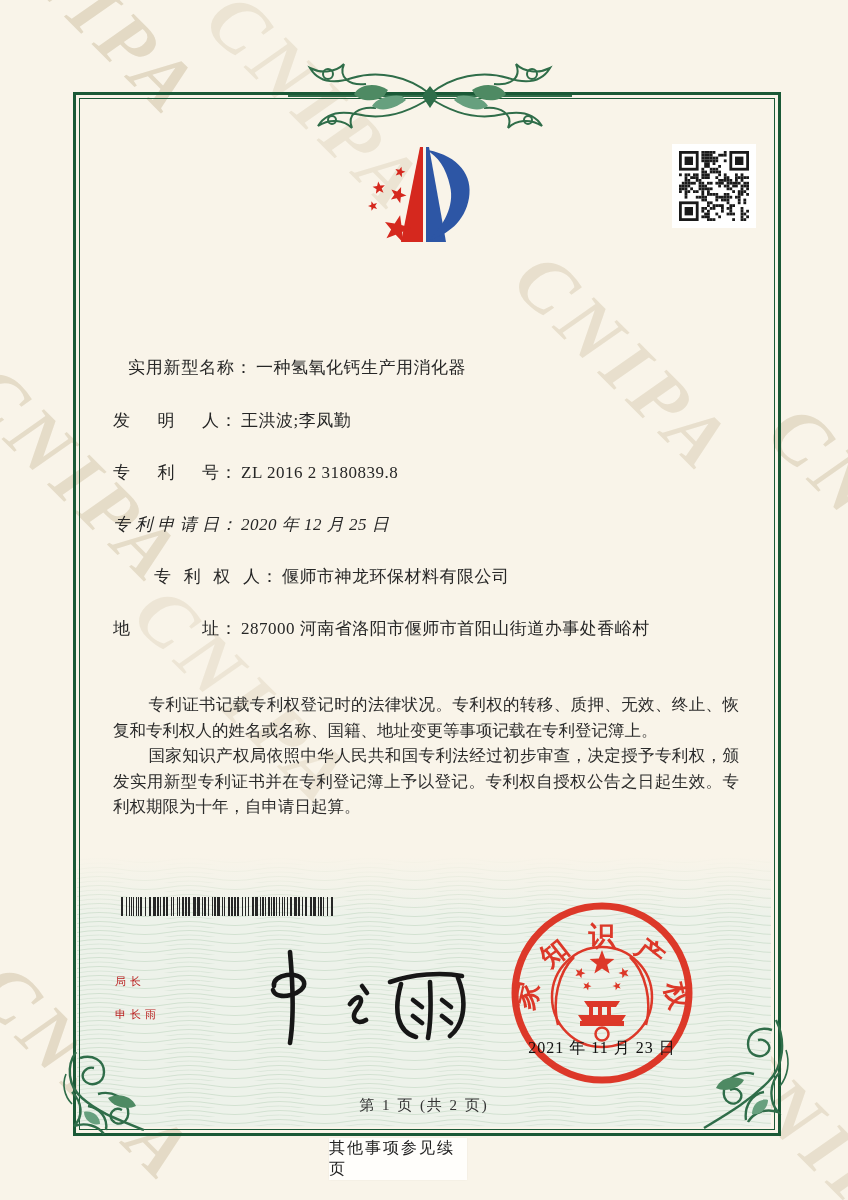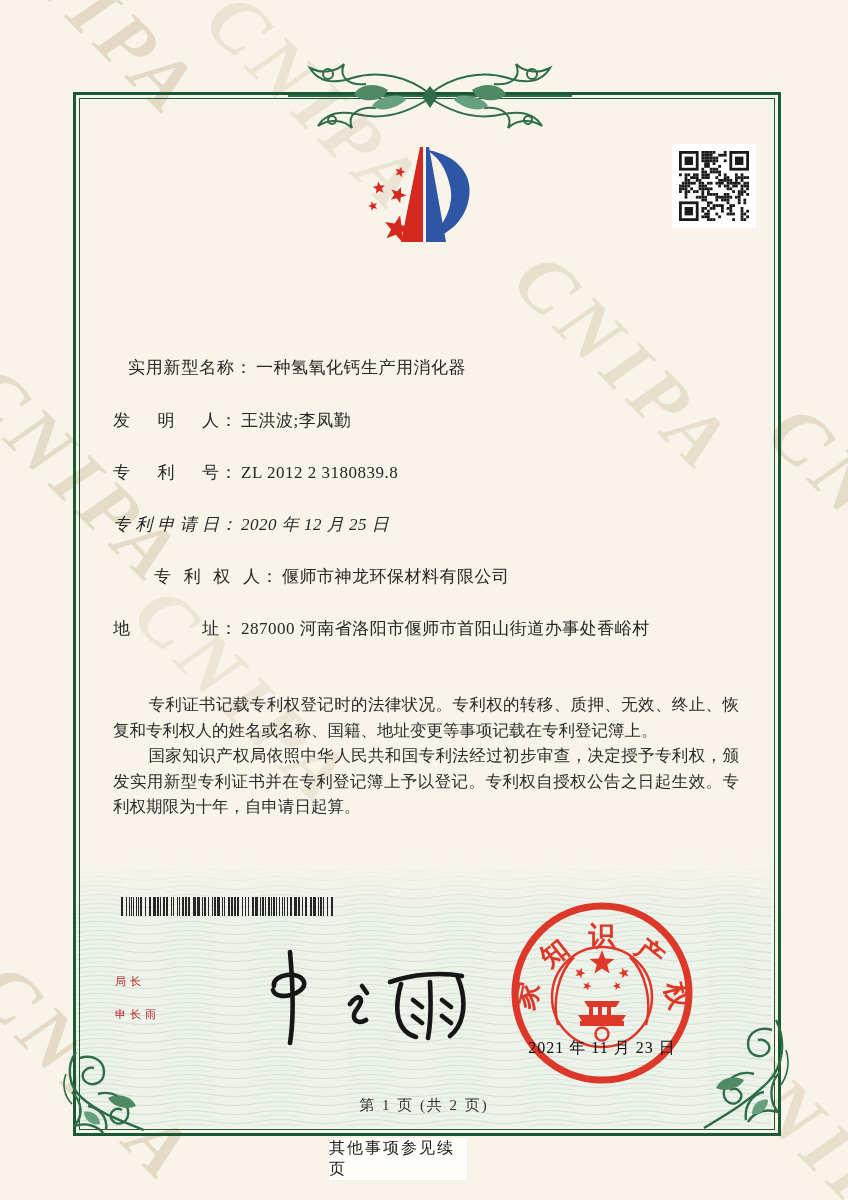--- a/index.html
+++ b/index.html
@@ -357,21 +357,21 @@
         <rect x="7" y="57.4" width="19.599999999999998" height="19.599999999999998"></rect>
         <rect x="9.8" y="60.199999999999996" width="14" height="14" fill="#fff"></rect>
         <rect x="12.6" y="63" width="8.399999999999999" height="8.399999999999999"></rect>
       </g>
   </svg>
 
 
   <div id="fields">
       <div class="frow" style="top: 356px; margin-left: 15px;"><span class="flabel">实用新型名称</span><span class="fcolon">：</span><span class="fvalue">一种氢氧化钙生产用消化器</span></div>
       <div class="frow" style="top: 409px;"><span class="flabel">发明人</span><span class="fcolon">：</span><span class="fvalue">王洪波;李凤勤</span></div>
-      <div class="frow" style="top: 461px;"><span class="flabel">专利号</span><span class="fcolon">：</span><span class="fvalue">ZL 2012 2 3180839.8</span></div>
+      <div class="frow" style="top: 461px;"><span class="flabel">专利号</span><span class="fcolon">：</span><span class="fvalue">ZL 2016 2 3180839.8</span></div>
       <div class="frow" style="top: 513px; font-style: italic;"><span class="flabel">专利申请日</span><span class="fcolon">：</span><span class="fvalue">2020 年 12 月 25 日</span></div>
       <div class="frow" style="top: 565px; margin-left: 41px;"><span class="flabel">专利权人</span><span class="fcolon">：</span><span class="fvalue">偃师市神龙环保材料有限公司</span></div>
       <div class="frow" style="top: 617px;"><span class="flabel">地址</span><span class="fcolon">：</span><span class="fvalue">287000 河南省洛阳市偃师市首阳山街道办事处香峪村</span></div>
     </div>
 
 
   <div class="abs paras" id="paras">
       <p>专利证书记载专利权登记时的法律状况。专利权的转移、质押、无效、终止、恢复和专利权人的姓名或名称、国籍、地址变更等事项记载在专利登记簿上。</p>
       <p>国家知识产权局依照中华人民共和国专利法经过初步审查，决定授予专利权，颁发实用新型专利证书并在专利登记簿上予以登记。专利权自授权公告之日起生效。专利权期限为十年，自申请日起算。</p>
     </div>

